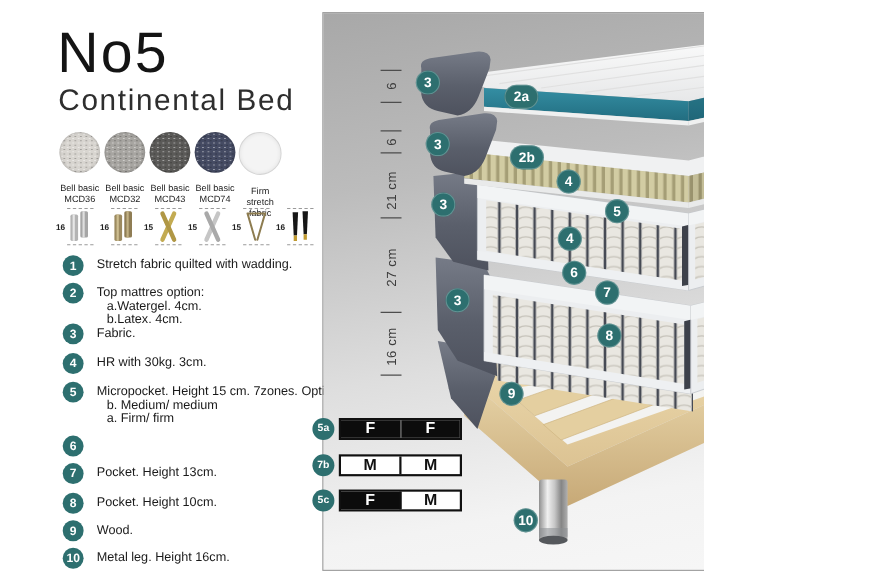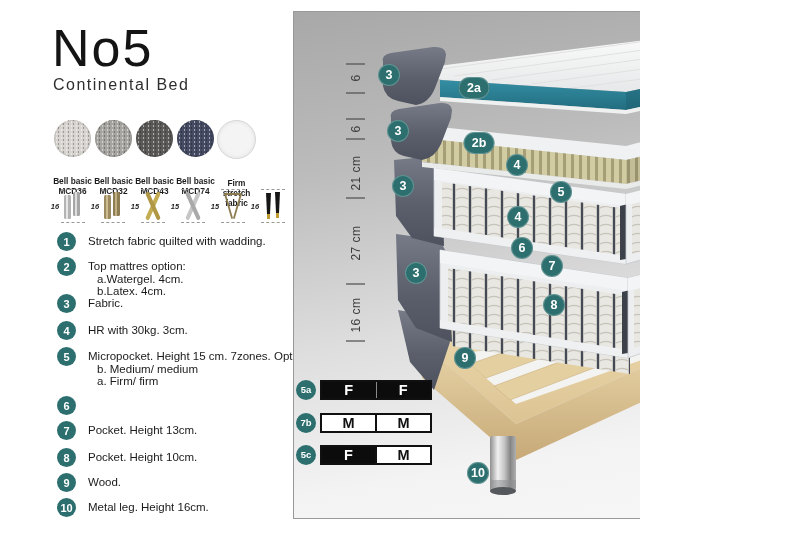--- a/index.html
+++ b/index.html
@@ -2,35 +2,35 @@
 <html><head>
 <meta charset="utf-8">
 <style>
   html,body{margin:0;padding:0;background:#fff;}
   .stage{position:relative;width:640px;height:533px;overflow:hidden;background:#fff;
          font-family:"Liberation Sans","DejaVu Sans",sans-serif;color:#1c1c1c;}
 
   
   .title{position:absolute;left:52px;top:22px;font-size:52px;font-weight:300;
          letter-spacing:2px;color:#141414;line-height:1;}
-  .subtitle{position:absolute;left:53px;top:76px;font-size:16px;font-weight:300;
+  .subtitle{position:absolute;left:53px;top:76px;font-size:27px;font-weight:300;
             letter-spacing:1.5px;color:#2e2e2e;}
 
   .swatches{position:absolute;left:52px;top:120px;display:flex;}
   .swatch{width:41px;text-align:center;}
   .swatch-circle{width:37px;height:37px;border-radius:50%;margin:0 auto;position:relative;
                  box-shadow:inset 0 0 3px rgba(0,0,0,.25);}
   .swatch-circle.woven::after{content:"";position:absolute;inset:0;border-radius:50%;
      background-image:radial-gradient(rgba(255,255,255,.5) 22%,transparent 26%),
                       radial-gradient(rgba(0,0,0,.28) 22%,transparent 26%);
      background-size:5px 4px,5px 4px;background-position:0 0,2px 2px;}
   .swatch-circle.plain{border:1px solid #d5d5d5;box-shadow:inset 0 0 4px rgba(0,0,0,.08);}
-  .swatch-label{margin-top:20px;font-size:8.3px;line-height:1.2;color:#1c1c1c;font-weight:bold;}
-
-  .legs-row{position:absolute;left:48px;top:189px;display:flex;font-style:italic;}
+  .swatch-label{margin-top:10px;font-size:8.3px;line-height:1.2;color:#1c1c1c;}
+
+  .legs-row{position:absolute;left:48px;top:189px;display:flex;}
   .leg{width:40px;display:flex;align-items:center;justify-content:center;}
   .lnum{font-size:7.5px;font-weight:bold;color:#222;margin-right:2px;}
   .licon{border-top:1px dashed #9a9a9a;border-bottom:1px dashed #9a9a9a;padding:1px 1px;line-height:0;}
 
   .legend-item{position:absolute;left:57px;display:flex;white-space:nowrap;}
   .lbadge{flex:none;width:19px;height:19px;border-radius:50%;background:#2d6f6f;color:#fff;
           font-size:11px;font-weight:bold;display:flex;align-items:center;justify-content:center;}
   .ltext{margin-left:12px;font-size:11.5px;line-height:12.6px;padding-top:3px;color:#1a1a1a;}
   .ltext .sub{margin-left:9px;}
 
@@ -41,21 +41,21 @@
   .bed-svg{position:absolute;left:0;top:0;}
 
   .mlabel{position:absolute;transform:translate(-50%,-50%) rotate(-90deg);
           font-size:12px;color:#3c3c3c;letter-spacing:.5px;white-space:nowrap;}
 
   .co{position:absolute;width:22px;height:22px;border-radius:50%;background:#2d6f6f;
       color:#fff;font-size:12.5px;font-weight:bold;display:flex;align-items:center;
       justify-content:center;transform:translate(-50%,-50%);box-shadow:0 0 0 1px rgba(255,255,255,.25) inset;}
   .co.pill{width:31px;border-radius:11px;}
 
-  .ftr{position:absolute;left:-10px;display:flex;align-items:center;height:21px;margin-left:12px;}
+  .ftr{position:absolute;left:-10px;display:flex;align-items:center;height:21px;}
   .fbadge{flex:none;width:20px;height:20px;border-radius:50%;background:#2d6f6f;color:#fff;
           font-size:9.5px;font-weight:bold;display:flex;align-items:center;justify-content:center;
           margin-right:4px;}
   .fcells{display:flex;width:112px;height:20px;border:2px solid #101010;background:#fff;box-sizing:border-box;}
   .fcell{flex:1;display:flex;align-items:center;justify-content:center;
          font-size:14.5px;font-weight:600;color:#111;}
   .fcell.first{border-right:2px solid #101010;}
   .fcell.filled{background:#0c0c0c;color:#fff;}
   .ftr.both-filled .fcell.first{border-right:1.5px solid #8a8a8a;}
   .version{position:absolute;right:30px;bottom:11px;font-size:10.5px;font-weight:600;color:#333;}

